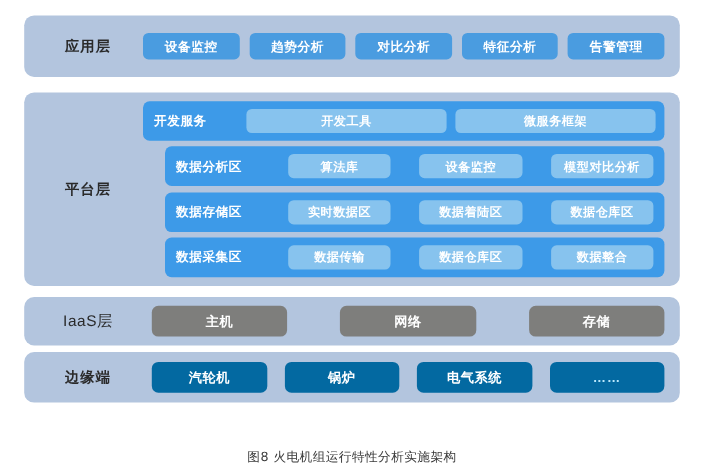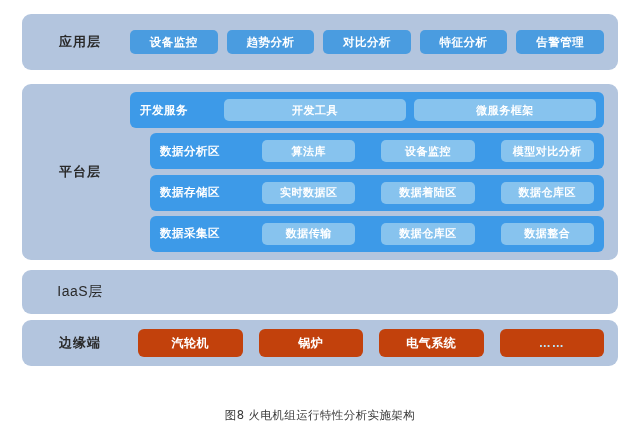--- a/index.html
+++ b/index.html
@@ -165,21 +165,21 @@
     right: 14px;
     top: 0;
     bottom: 0;
     display: flex;
     align-items: center;
     gap: 16px;
   }
   .cyan-chip {
     flex: 1 1 0;
     height: 28px;
-    background: #c2410c;
+    background: #0369a1;
     border-radius: 6px;
     display: flex;
     align-items: center;
     justify-content: center;
     color: #ffffff;
     font-size: 12px;
     font-weight: bold;
     letter-spacing: 0.5px;
     white-space: nowrap;
   }
@@ -246,20 +246,25 @@
         <div class="sub-chip">数据传输</div>
         <div class="sub-chip">数据仓库区</div>
         <div class="sub-chip">数据整合</div>
       </div>
 
     </div>
   </div>
 
   <div class="layer-panel" id="iaas-layer">
     <div class="layer-label latin">IaaS层</div>
+    <div class="iaas-row">
+      <div class="gray-chip">主机</div>
+      <div class="gray-chip">网络</div>
+      <div class="gray-chip">存储</div>
+    </div>
   </div>
 
   <div class="layer-panel" id="edge-layer">
     <div class="layer-label">边缘端</div>
     <div class="edge-row">
       <div class="cyan-chip">汽轮机</div>
       <div class="cyan-chip">锅炉</div>
       <div class="cyan-chip">电气系统</div>
       <div class="cyan-chip ellipsis">……</div>
     </div>

